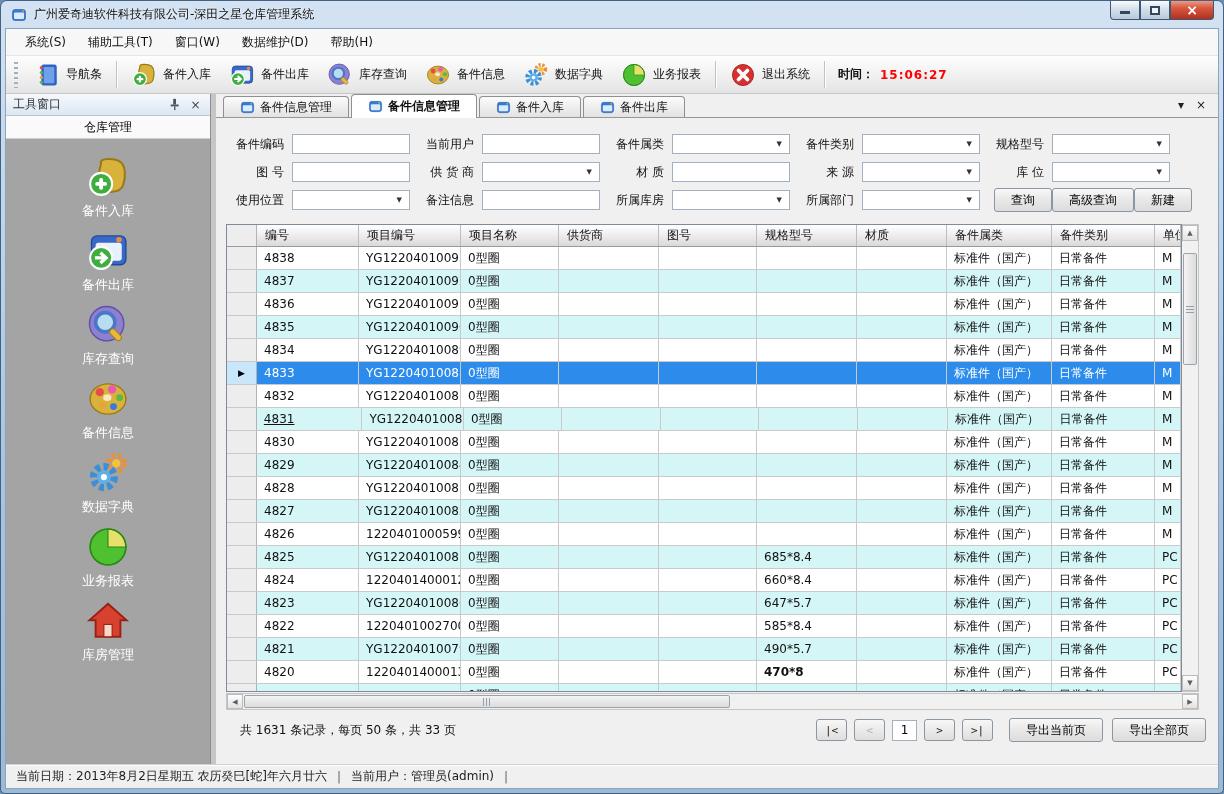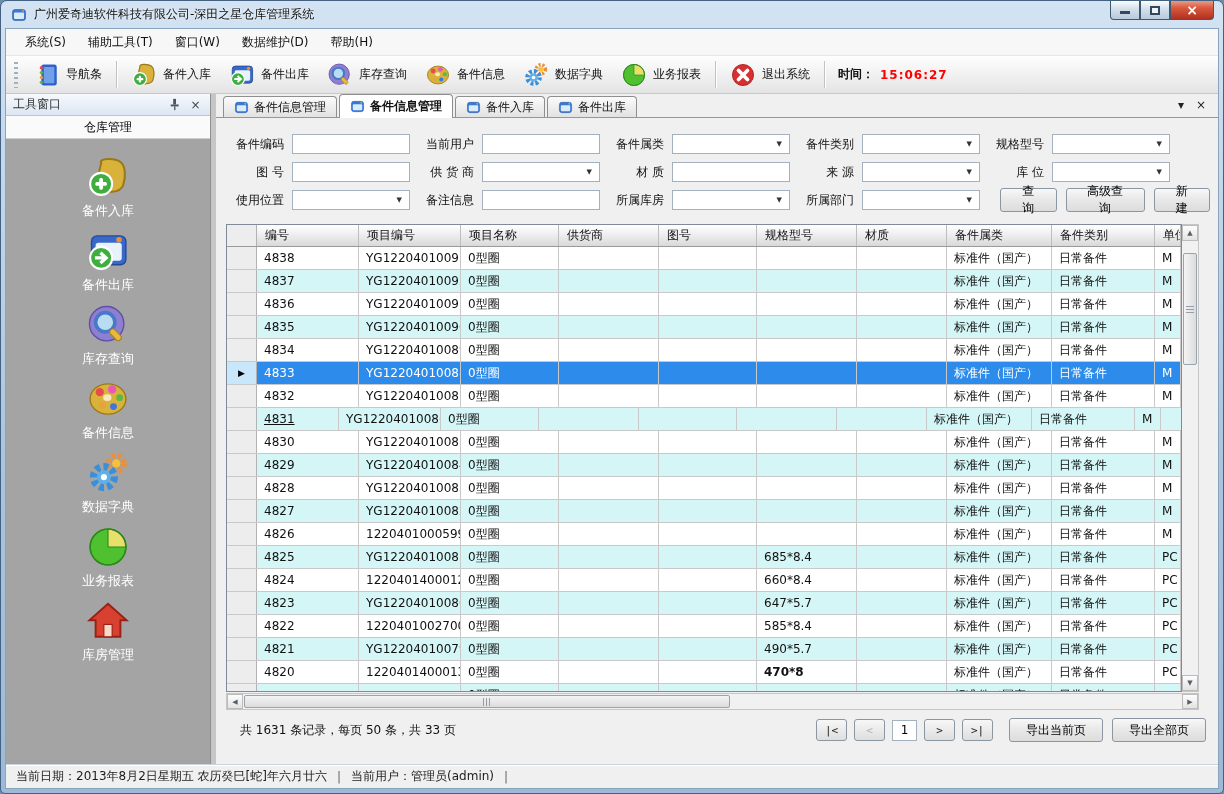--- a/index.html
+++ b/index.html
@@ -54,38 +54,38 @@
   display:flex; align-items:center; justify-content:center; color:#000; }
 .sidebar-body { flex:1; display:flex; flex-direction:column; align-items:center; padding-top:16px; overflow:hidden; }
 .sidebar-item { display:flex; flex-direction:column; align-items:center; gap:3px; margin-bottom:9px; }
 .sidebar-item .icon { width:44px; height:44px; }
 .side-label { color:#fff; font-size:13px; }
 .splitter { width:5px; background:#c6c6c6; }
 
 
 .main { flex:1; display:flex; flex-direction:column; min-width:0; background:#f0f0f0; }
 .tabbar { height:24px; display:flex; align-items:flex-end; padding-left:7px; border-bottom:1px solid #979797; }
-.tab { display:flex; align-items:center; gap:5px; height:21px; padding:0 10px;
+.tab { display:flex; align-items:center; gap:5px; height:21px; padding:0 16px;
   border:1px solid #8f8f8f; border-bottom:none; border-radius:4px 4px 0 0;
   background:linear-gradient(#fbfbfb,#e2e2e2); margin-right:2px; white-space:nowrap; }
 .tab.active { background:#fff; font-weight:bold; height:24px; margin-bottom:-1px; z-index:2; }
 .tab .icon { width:15px; height:15px; }
 .tabbar-actions { margin-left:auto; display:flex; gap:12px; padding:0 12px 5px; color:#222; font-size:12px; }
 
 
 .content { flex:1; display:flex; flex-direction:column; min-height:0; padding:6px 8px 0 10px; }
 .filter-panel { padding-top:6px; }
 .filter-row { display:flex; align-items:center; height:28px; }
 .fgroup { display:flex; align-items:center; margin-right:6px; }
 .flabel { width:58px; text-align:right; margin-right:8px; white-space:nowrap; }
 .fctrl { width:118px; height:20px; border:1px solid #a3b0bd; background:#fff;
   font:12px "DejaVu Sans","Liberation Sans",sans-serif; padding:0 3px; position:relative; }
 .combo { display:flex; align-items:center; justify-content:flex-end; }
 .combo-arrow { font-size:7px; color:#333; padding:0 4px; }
-.filter-buttons { margin-left:14px; display:flex; gap:9px; }
+.filter-buttons { margin-left:8px; display:flex; }
 .btn { height:24px; padding:0 16px; border:1px solid #8a97a3; border-radius:3px;
   background:linear-gradient(#f8f8f8,#e9e9e9 45%,#dcdcdc);
   font:12px "DejaVu Sans","Liberation Sans",sans-serif; display:flex; align-items:center; }
 
 
 .table-zone { display:flex; margin-top:10px; }
 .grid { width:956px; height:468px; border:1px solid #7f8b99; background:#fff; overflow:hidden; }
 .g-header { display:flex; height:22px; background:linear-gradient(#ffffff,#ebebeb 55%,#d9d9d9);
   border-bottom:1px solid #9a9a9a; }
 .g-hcell { border-right:1px solid #bdbdbd; display:flex; align-items:center; padding:0 8px;
@@ -610,21 +610,21 @@
                   <div class="g-cell" style="width: 100px;"></div>
                   <div class="g-cell" style="width: 98px;"></div>
                   <div class="g-cell" style="width: 100px;"></div>
                   <div class="g-cell" style="width: 90px;"></div>
                   <div class="g-cell" style="width: 105px;">标准件（国产）</div>
                   <div class="g-cell" style="width: 103px;">日常备件</div>
                   <div class="g-cell" style="width: 26px;">M</div>
                 </div>
                 <div class="g-row alt">
                   <div class="g-cell marker-cell" style="width: 30px;"></div>
-                  <div class="g-cell" style="width: 82px; text-decoration: underline;">4831</div>
+                  <div class="g-cell" style="width: 106px; text-decoration: underline;">4831</div>
                   <div class="g-cell" style="width: 102px;">YG12204010086</div>
                   <div class="g-cell" style="width: 98px;">0型圈</div>
                   <div class="g-cell" style="width: 100px;"></div>
                   <div class="g-cell" style="width: 98px;"></div>
                   <div class="g-cell" style="width: 100px;"></div>
                   <div class="g-cell" style="width: 90px;"></div>
                   <div class="g-cell" style="width: 105px;">标准件（国产）</div>
                   <div class="g-cell" style="width: 103px;">日常备件</div>
                   <div class="g-cell" style="width: 26px;">M</div>
                 </div>

